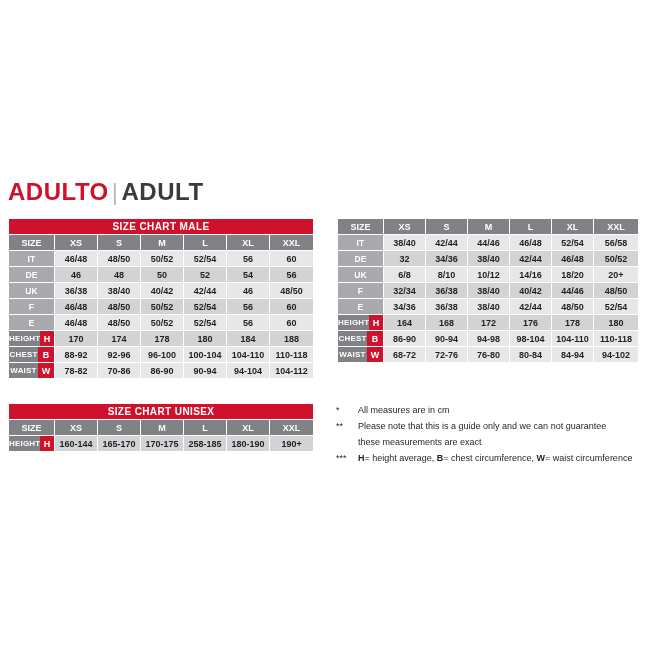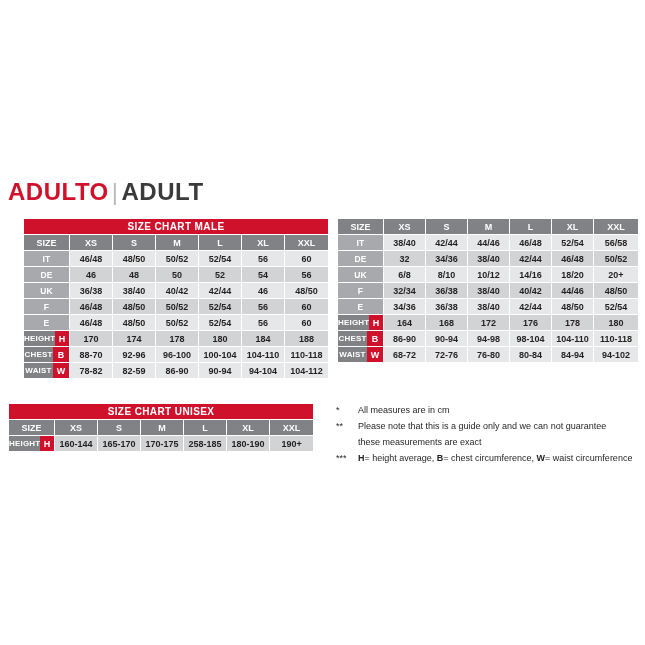--- a/index.html
+++ b/index.html
@@ -70,21 +70,21 @@
   .meas-lbl {
     background: #808285;
     color: #ffffff;
     font-size: 8px;
     letter-spacing: 0.2px;
   }
   .meas-val-dk { background: #d1d3d4; color: #231f20; font-weight: bold; }
   .meas-val-lt { background: #e6e7e8; color: #231f20; font-weight: normal; }
 
   
-  #chart-male   { left: 23px;   top: 218px; width: 305px; }
+  #chart-male   { left: 8px;   top: 218px; width: 305px; }
   #chart-female { left: 337px; top: 218px; width: 301px; }
   #chart-unisex { left: 8px;   top: 403px; width: 305px; }
 
   
   .notes {
     position: absolute;
     left: 336px;
     top: 403px;
     width: 305px;
     font-size: 9px;
@@ -185,36 +185,36 @@
         <td class="meas-val-dk">184</td>
         <td class="meas-val-dk">188</td>
       </tr>
       <tr>
         <td class="meas-lbl" style="padding: 0px;">
           <div style="display: flex; height: 100%; align-items: stretch;">
             <span style="flex: 1 1 0%; display: flex; align-items: center; justify-content: center;">CHEST</span>
             <span style="width: 16px; background: rgb(208, 17, 43); display: flex; align-items: center; justify-content: center; font-size: 9px;">B</span>
           </div>
         </td>
-        <td class="meas-val-lt">88-70</td>
+        <td class="meas-val-lt">88-92</td>
         <td class="meas-val-lt">92-96</td>
         <td class="meas-val-lt">96-100</td>
         <td class="meas-val-lt">100-104</td>
         <td class="meas-val-lt">104-110</td>
         <td class="meas-val-lt">110-118</td>
       </tr>
       <tr>
         <td class="meas-lbl" style="padding: 0px;">
           <div style="display: flex; height: 100%; align-items: stretch;">
             <span style="flex: 1 1 0%; display: flex; align-items: center; justify-content: center;">WAIST</span>
             <span style="width: 16px; background: rgb(208, 17, 43); display: flex; align-items: center; justify-content: center; font-size: 9px;">W</span>
           </div>
         </td>
         <td class="meas-val-lt">78-82</td>
-        <td class="meas-val-lt">82-59</td>
+        <td class="meas-val-lt">70-86</td>
         <td class="meas-val-lt">86-90</td>
         <td class="meas-val-lt">90-94</td>
         <td class="meas-val-lt">94-104</td>
         <td class="meas-val-lt">104-112</td>
       </tr>
     </tbody>
 </table>
 
 <table class="chart" id="chart-female">
   <colgroup>

